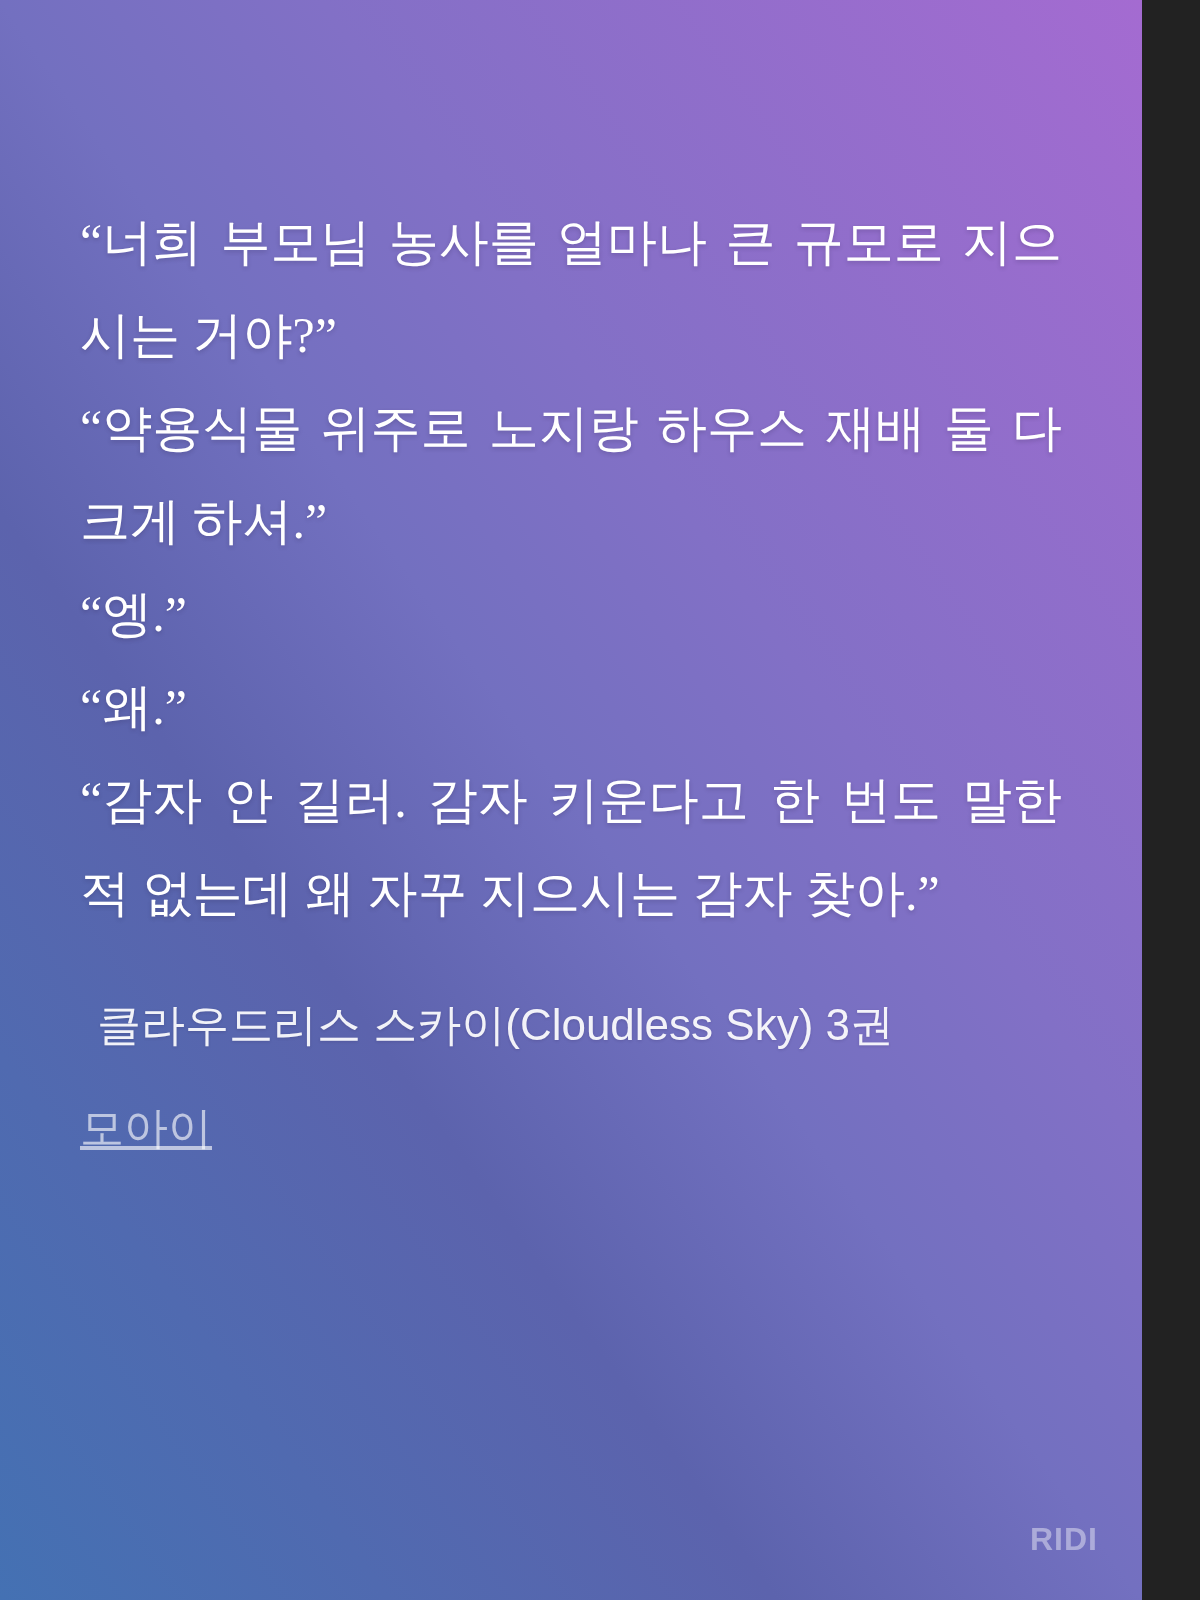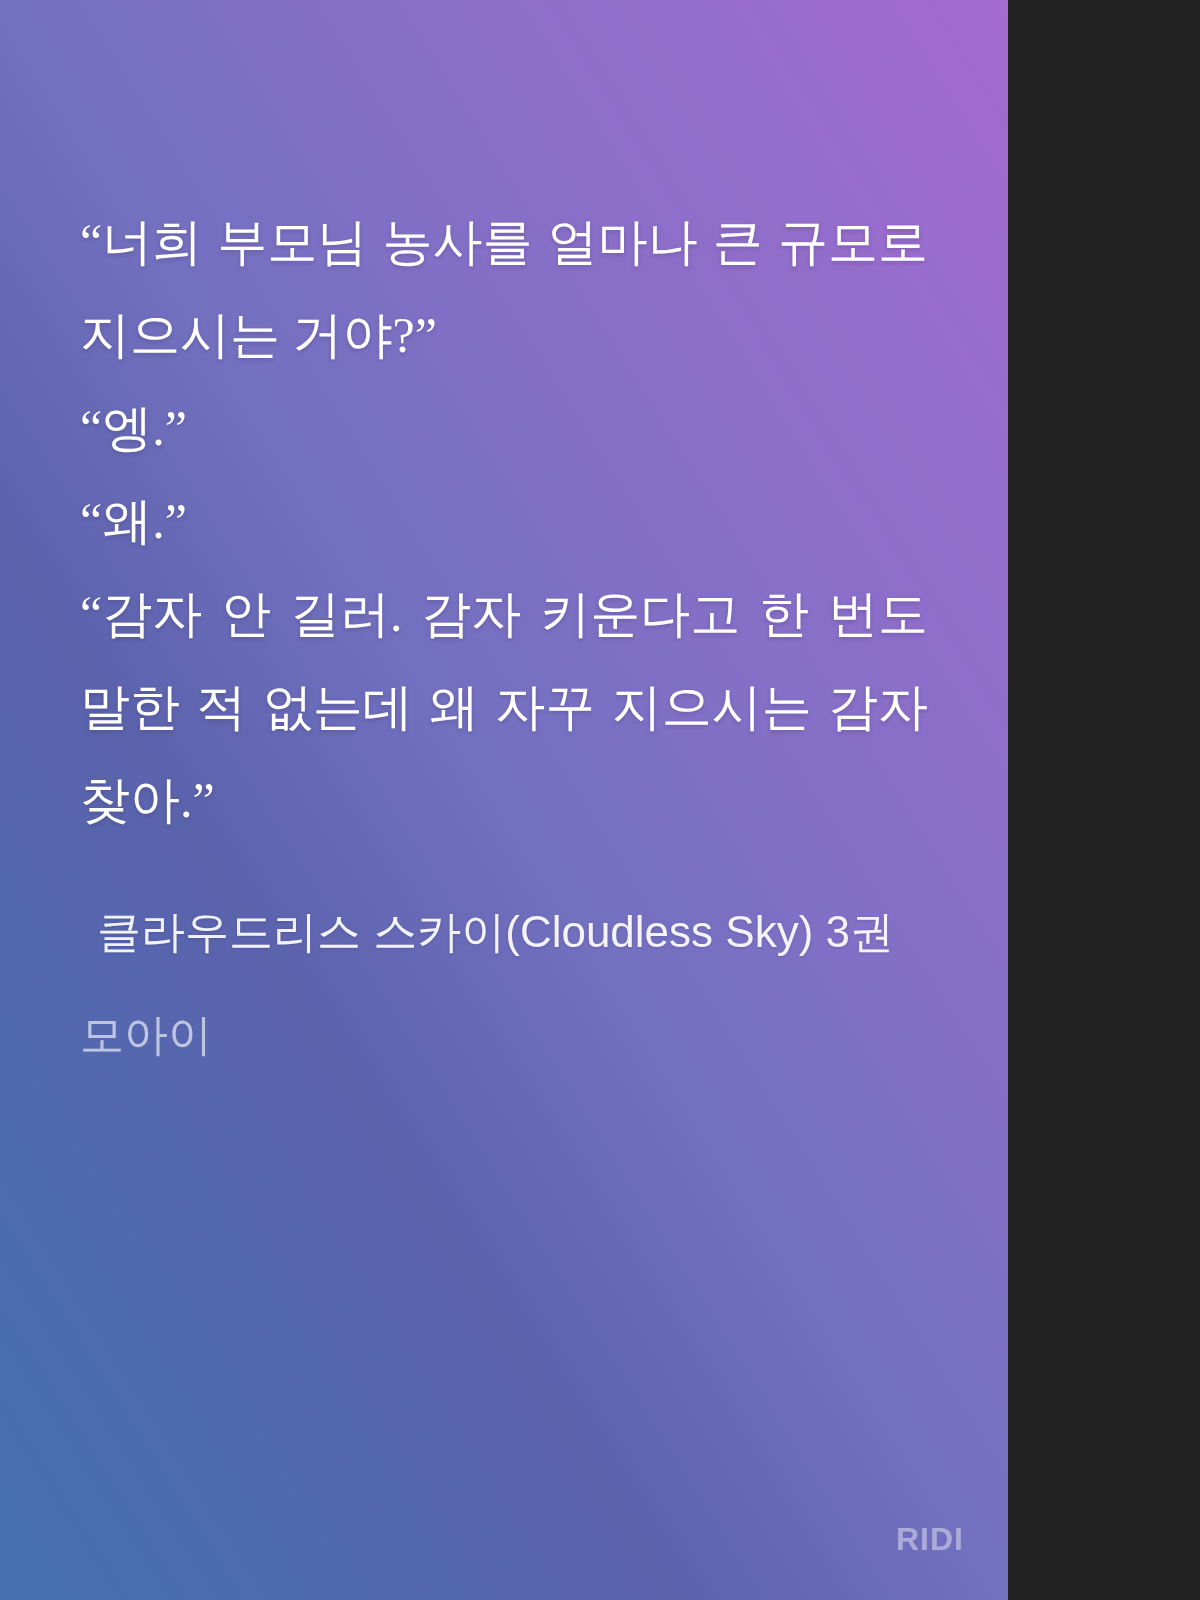--- a/index.html
+++ b/index.html
@@ -2,21 +2,21 @@
 <html><head>
 <meta charset="utf-8">
 <style>
   html, body {
     margin: 0;
     padding: 0;
     background: #222;
   }
   .card {
     position: relative;
-    width: 1008px;
+    width: 1142px;
     height: 1600px;
     overflow: hidden;
     
     background: linear-gradient(to bottom left,
       #a46bd1 0%,
       #8270c6 36%,
       #7370c0 50%,
       #5c63ad 66%,
       #4471b3 100%);
     font-family: "Liberation Serif", "DejaVu Serif", serif;
@@ -47,39 +47,41 @@
     font-weight: 400;
     color: rgba(255, 255, 255, 0.92);
     text-shadow: 0 1px 3px rgba(40, 30, 70, 0.18);
   }
   .book-author {
     margin: 0;
     font-size: 44px;
     line-height: 86px;
     font-weight: 400;
     color: rgba(255, 255, 255, 0.62);
+    text-decoration: underline;
   }
   .ridi-logo {
     position: absolute;
     right: 44px;
     bottom: 42px;
     font-family: "Liberation Sans", "DejaVu Sans", sans-serif;
     font-size: 32px;
     font-weight: 700;
     letter-spacing: 1px;
     color: rgba(255, 255, 255, 0.42);
   }
 </style>
 </head>
 <body>
 
 <div class="card">
   <div class="content">
     <div class="quote">
       <p>“너희 부모님 농사를 얼마나 큰 규모로 지으시는 거야?”</p>
+      <p>“약용식물 위주로 노지랑 하우스 재배 둘 다 크게 하셔.”</p>
       <p>“엥.”</p>
       <p>“왜.”</p>
       <p>“감자 안 길러. 감자 키운다고 한 번도 말한 적 없는데 왜 자꾸 지으시는 감자 찾아.”</p>
     </div>
     <div class="meta">
       <p class="book-title">클라우드리스 스카이(Cloudless Sky) 3권</p>
       <p class="book-author">모아이</p>
     </div>
   </div>
   <div class="ridi-logo">RIDI</div>

